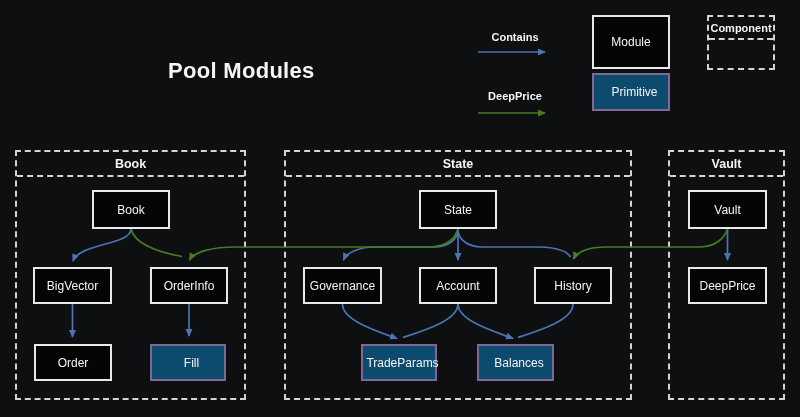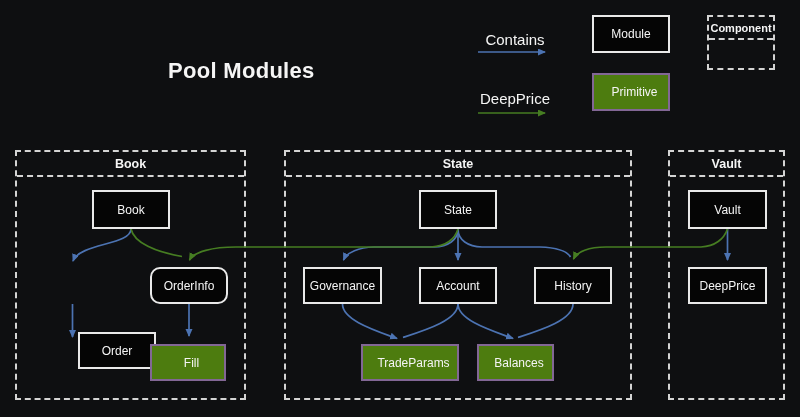--- a/index.html
+++ b/index.html
@@ -4,27 +4,27 @@
 <style>
   html,body{margin:0;padding:0;background:#0e0f11;}
   .canvas{
     position:relative;width:800px;height:417px;background:#0e0f11;
     font-family:"Liberation Sans",sans-serif;color:#f5f5f5;overflow:hidden;
   }
   .title{
     position:absolute;left:168px;top:58px;width:170px;
     font-size:22px;font-weight:bold;letter-spacing:.3px;
   }
-  .legend-label{position:absolute;width:100px;text-align:center;font-size:15px;}
+  .legend-label{position:absolute;width:100px;text-align:center;font-size:11px;font-weight:bold;}
   .node{
     position:absolute;background:#050505;border:2px solid #e9e9e9;
     display:flex;align-items:center;justify-content:center;
     font-size:12px;box-sizing:border-box;text-align:center;
   }
-  .node.primitive{background:#4d7c0f;border-color:#826795;padding-left:7px;}
+  .node.primitive{background:#0c4a6e;border-color:#826795;padding-left:7px;}
   .container{position:absolute;border:2px dashed #d4d4d4;box-sizing:border-box;}
   .container-header{
     height:23px;border-bottom:2px dashed #d4d4d4;
     display:flex;align-items:center;justify-content:center;
     font-weight:bold;font-size:12.5px;
   }
   .component-box{
     position:absolute;left:707px;top:15px;width:68px;height:55px;
     border:2px dashed #d4d4d4;box-sizing:border-box;
   }
@@ -86,31 +86,32 @@
       <path d="M727.5,229 L727.5,260" marker-end="url(#ab)"></path>
     </g>
 
     <g stroke="#467d22" stroke-width="1.7" fill="none">
       <path d="M131,229 C134,243 156,252 182,256.5"></path>
       <path d="M458,229 C455,239 446,246.5 431,247 L236,247 C213,247 194,251.5 189.5,260" marker-end="url(#ag)"></path>
       <path d="M727.5,229 C724,239 715,246.5 701,247 L606,247 C589,247 577,251.5 573.5,259" marker-end="url(#ag)"></path>
     </g>
   </svg>
 
-  <div class="node" style="left:592px;top:15px;width:78px;height:38px;">Module</div>
+  <div class="node" style="left:592px;top:15px;width:78px;height:54px;">Module</div>
   <div class="node primitive" style="left:592px;top:73px;width:78px;height:38px;">Primitive</div>
 
   <div class="node" style="left:92px;top:190px;width:78px;height:39px;">Book</div>
-  <div class="node" style="left:150px;top:267px;width:78px;height:37px;border-radius:10px;">OrderInfo</div>
-  <div class="node" style="left:34px;top:332px;width:78px;height:37px;margin-left:44px;">Order</div>
+  <div class="node" style="left:33px;top:267px;width:79px;height:37px;">BigVector</div>
+  <div class="node" style="left:150px;top:267px;width:78px;height:37px;">OrderInfo</div>
+  <div class="node" style="left:34px;top:344px;width:78px;height:37px;">Order</div>
   <div class="node primitive" style="left:150px;top:344px;width:76px;height:37px;">Fill</div>
 
   <div class="node" style="left:419px;top:190px;width:78px;height:39px;">State</div>
   <div class="node" style="left:303px;top:267px;width:79px;height:37px;">Governance</div>
   <div class="node" style="left:419px;top:267px;width:78px;height:37px;">Account</div>
   <div class="node" style="left:534px;top:267px;width:78px;height:37px;">History</div>
-  <div class="node primitive" style="left:361px;top:344px;width:98px;height:37px;">TradeParams</div>
+  <div class="node primitive" style="left:361px;top:344px;width:76px;height:37px;">TradeParams</div>
   <div class="node primitive" style="left:477px;top:344px;width:77px;height:37px;">Balances</div>
 
   <div class="node" style="left:688px;top:190px;width:79px;height:39px;">Vault</div>
   <div class="node" style="left:688px;top:267px;width:79px;height:37px;">DeepPrice</div>
 
 </div>
 
 </body></html>

